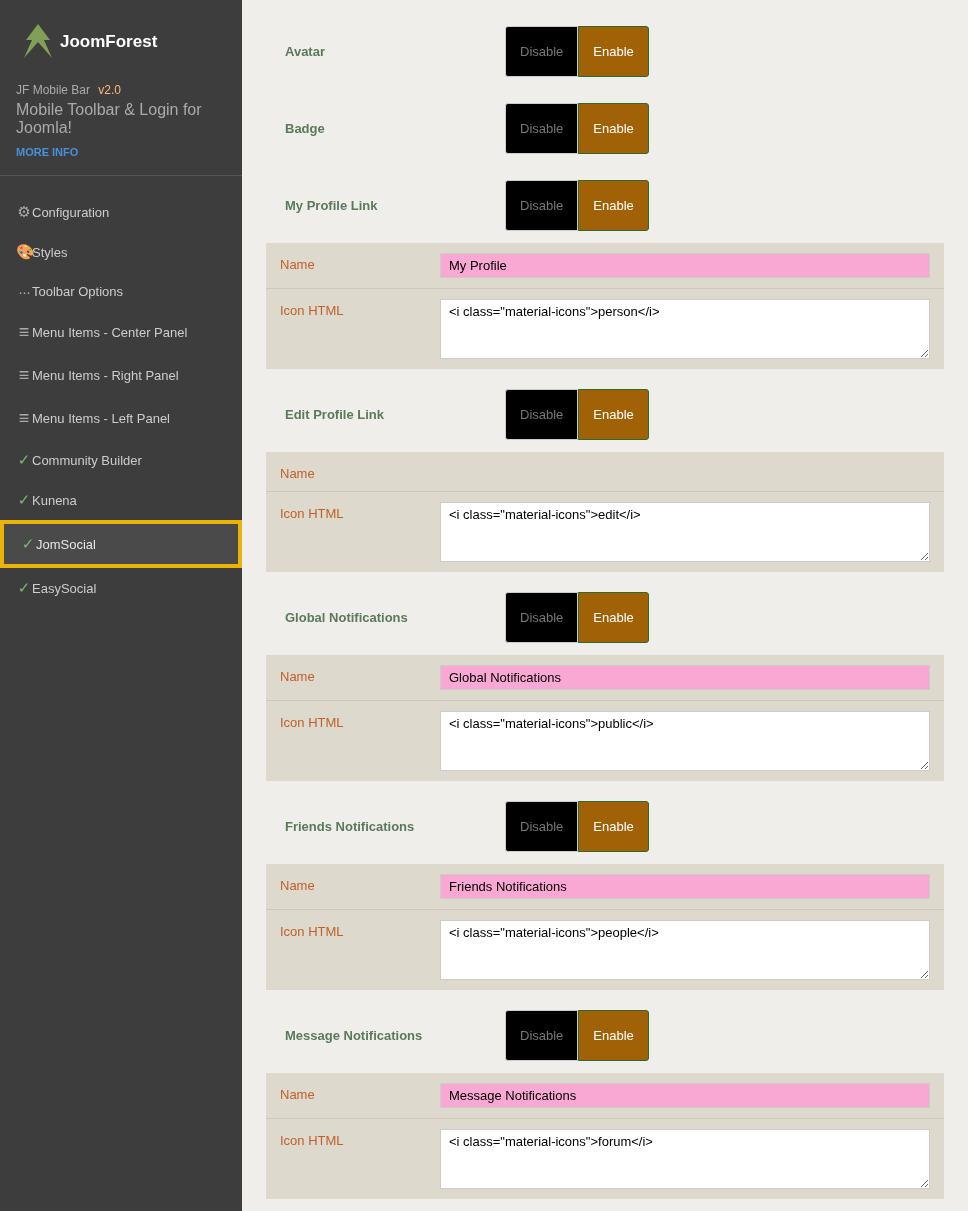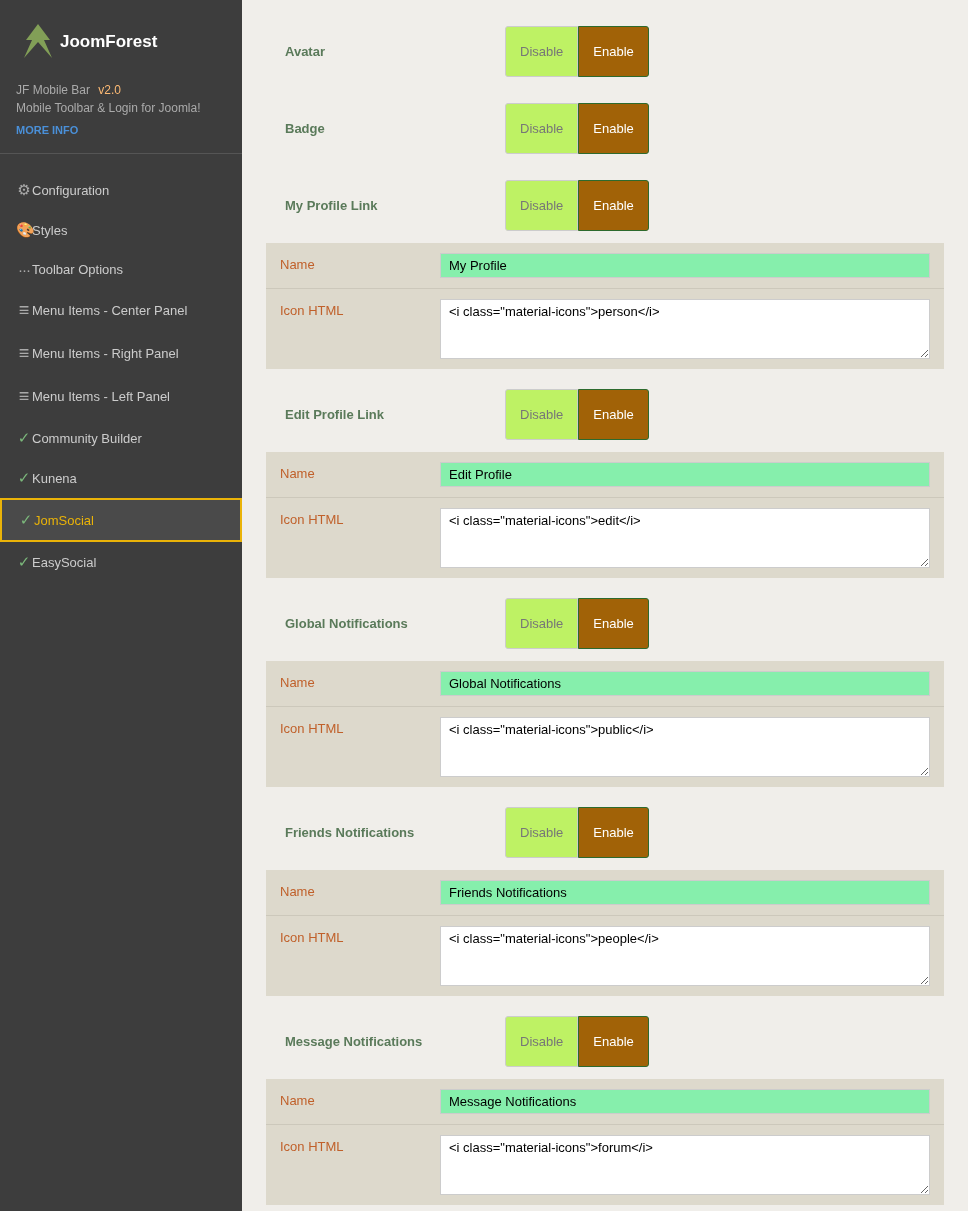--- a/index.html
+++ b/index.html
@@ -40,21 +40,21 @@
       font-weight: bold;
       margin-bottom: 4px;
     }
     .app-title span {
       color: #aaa;
       font-size: 12px;
       font-weight: normal;
     }
     .app-subtitle {
       color: #aaa;
-      font-size: 12px;
+      font-size: 16px;
       margin-bottom: 6px;
     }
     .more-info {
       color: #4a90d9;
       font-size: 11px;
       font-weight: bold;
       cursor: pointer;
       text-decoration: none;
     }
     .sidebar-nav {
@@ -66,22 +66,22 @@
       display: flex;
       align-items: center;
       padding: 11px 16px;
       color: #ccc;
       cursor: pointer;
       font-size: 13px;
       transition: background 0.15s;
     }
     .nav-item.active {
       background: #4a4a4a;
-      border: 2px solid #eab308;
-      color: #eab308;
+      border: 4px solid #eab308;
+      color: #e5e5e5;
       align-items: center;
     }
     .nav-icon {
       font-size: 15px;
       color: #aaa;
       width: 16px;
       text-align: center;
     }
     .nav-item.active .nav-icon {
       color: #7cb97c;
@@ -109,21 +109,21 @@
       min-width: 180px;
       color: #5a7a5a;
       font-size: 13px;
       font-weight: bold;
     }
     .toggle-group {
       display: flex;
       gap: 0;
     }
     .btn-disable {
-      background: #bef264;
+      background: #000000;
       color: #777;
       border: 1px solid #ccc;
       padding: 5px 14px;
       font-size: 13px;
       cursor: pointer;
       border-radius: 3px 0 0 3px;
     }
     .btn-enable {
       background: #a16207;
       color: #fff;
@@ -153,21 +153,21 @@
       width: 160px;
       min-width: 140px;
       color: #c0602a;
       font-size: 13px;
       padding-top: 4px;
     }
     .sub-input {
       flex: 1;
       padding: 4px 8px;
       border: 1px solid #ccc;
-      background: #86efac;
+      background: #f9a8d4;
       font-size: 13px;
       font-family: Arial, sans-serif;
     }
     .sub-textarea {
       flex: 1;
       padding: 4px 8px;
       border: 1px solid #ccc;
       background: #fff;
       font-size: 13px;
       font-family: Arial, sans-serif;
@@ -293,21 +293,20 @@
     <div class="toggle-row">
       <span class="toggle-label">Edit Profile Link</span>
       <div class="toggle-group">
         <button class="btn-disable">Disable</button>
         <button class="btn-enable">Enable</button>
       </div>
     </div>
     <div class="sub-panel">
       <div class="sub-row">
         <span class="sub-label">Name</span>
-        <input class="sub-input" type="text" value="Edit Profile" style="">
       </div>
       <div class="sub-row">
         <span class="sub-label">Icon HTML</span>
         <textarea class="sub-textarea" style="">&lt;i class="material-icons"&gt;edit&lt;/i&gt;</textarea>
       </div>
     </div>
   </div>
 
   <div class="section-block">
     <div class="toggle-row">

